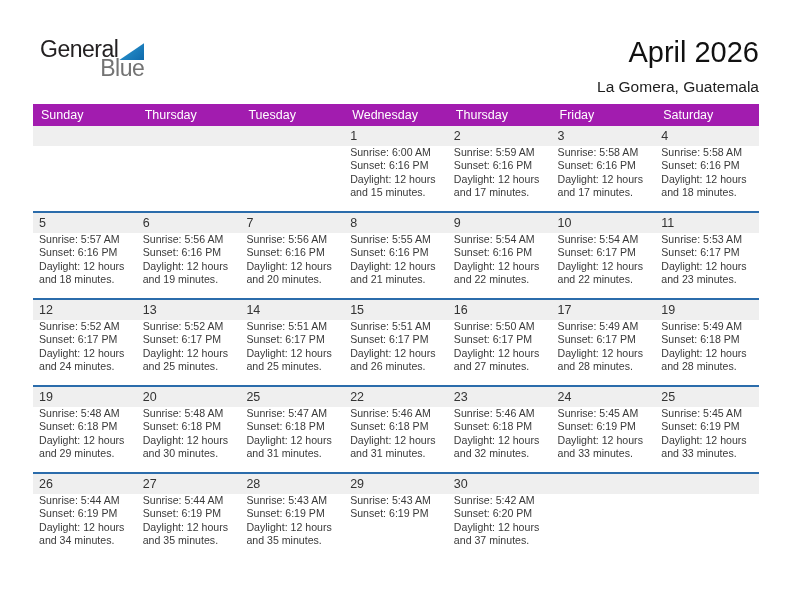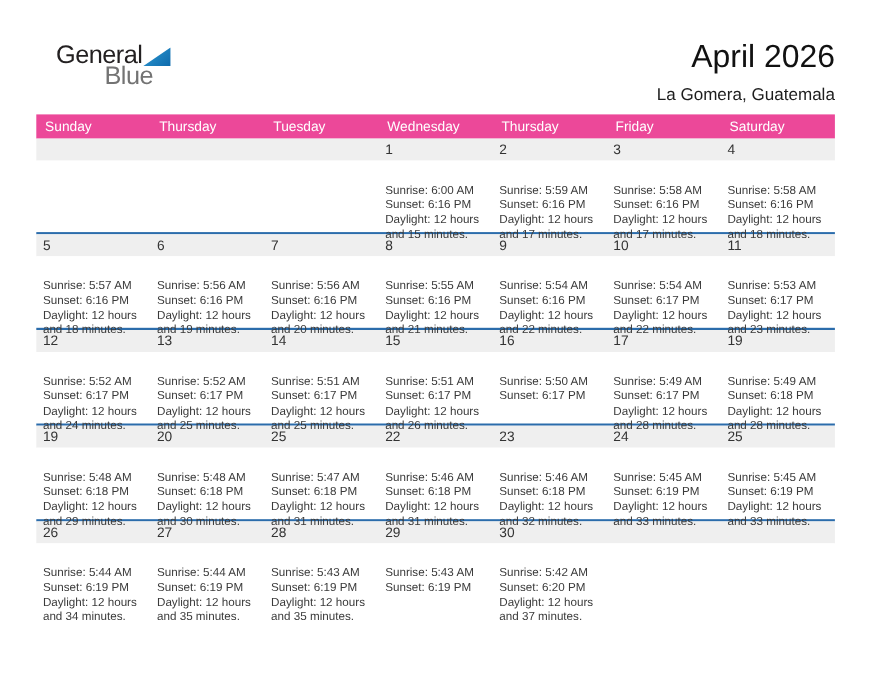--- a/index.html
+++ b/index.html
@@ -4,21 +4,21 @@
 <style>
   html, body { margin: 0; padding: 0; }
   body {
     width: 792px; height: 612px;
     background: #ffffff;
     font-family: "Liberation Sans", sans-serif;
     position: relative;
     overflow: hidden;
   }
   
-  .logo { position: absolute; left: 51px; top: 38px; }
+  .logo { position: absolute; left: 40px; top: 38px; text-align: right; }
   .logo-top { display: flex; align-items: flex-end; }
   .logo-general {
     font-size: 23px; color: #232021; letter-spacing: -0.5px; line-height: 1;
   }
   .logo-triangle {
     width: 25px; height: 17px; margin-left: 1px; margin-bottom: 1px;
     background: linear-gradient(135deg, #2f9bd4 0%, #0e6aac 100%);
     clip-path: polygon(100% 0, 100% 100%, 0 100%);
   }
   .logo-blue {
@@ -31,37 +31,37 @@
     font-size: 29px; color: #111111; line-height: 1;
   }
   .subtitle {
     position: absolute; top: 79px; right: 33px;
     font-size: 15.5px; color: #1d1d1d; line-height: 1;
   }
   
   .calendar { position: absolute; left: 33px; top: 104px; width: 726px; }
   .weekday-row {
     display: grid; grid-template-columns: repeat(7, 1fr);
-    background: #ec4899; height: 22px; align-items: center;
+    background: #a21caf; height: 22px; align-items: center;
   }
   .weekday-cell {
     color: #ffffff; font-size: 12.5px; padding-left: 8px;
     white-space: nowrap; overflow: hidden;
   }
   .week + .week { border-top: 2px solid #2b6cab; }
   .number-band {
     display: grid; grid-template-columns: repeat(7, 1fr);
     background: #efefef; height: 20px; align-items: center;
   }
   .day-number { font-size: 12.5px; color: #333333; padding-left: 6px; }
   .content-row {
     display: grid; grid-template-columns: repeat(7, 1fr);
     height: 65px; background: #ffffff;
   }
-  .day-cell { padding: 21px 6px 0 6px; }
+  .day-cell { padding: 0 6px 0 6px; }
   .detail {
     font-size: 10.6px; line-height: 13.4px; color: #3a3a3a;
   }
 </style>
 </head>
 <body>
 
 <div class="page">
 
   <div class="logo">
@@ -197,20 +197,21 @@
               <div class="detail">Daylight: 12 hours and 25 minutes.</div>
             </div>
             <div class="day-cell">
               <div class="detail">Sunrise: 5:51 AM</div>
               <div class="detail">Sunset: 6:17 PM</div>
               <div class="detail">Daylight: 12 hours and 26 minutes.</div>
             </div>
             <div class="day-cell">
               <div class="detail">Sunrise: 5:50 AM</div>
               <div class="detail">Sunset: 6:17 PM</div>
+              <div class="detail">Daylight: 12 hours and 27 minutes.</div>
             </div>
             <div class="day-cell">
               <div class="detail">Sunrise: 5:49 AM</div>
               <div class="detail">Sunset: 6:17 PM</div>
               <div class="detail">Daylight: 12 hours and 28 minutes.</div>
             </div>
             <div class="day-cell">
               <div class="detail">Sunrise: 5:49 AM</div>
               <div class="detail">Sunset: 6:18 PM</div>
               <div class="detail">Daylight: 12 hours and 28 minutes.</div>

